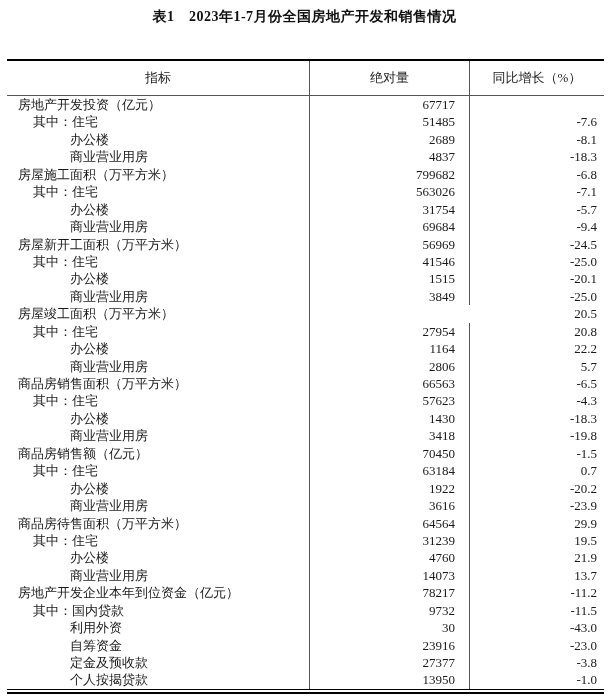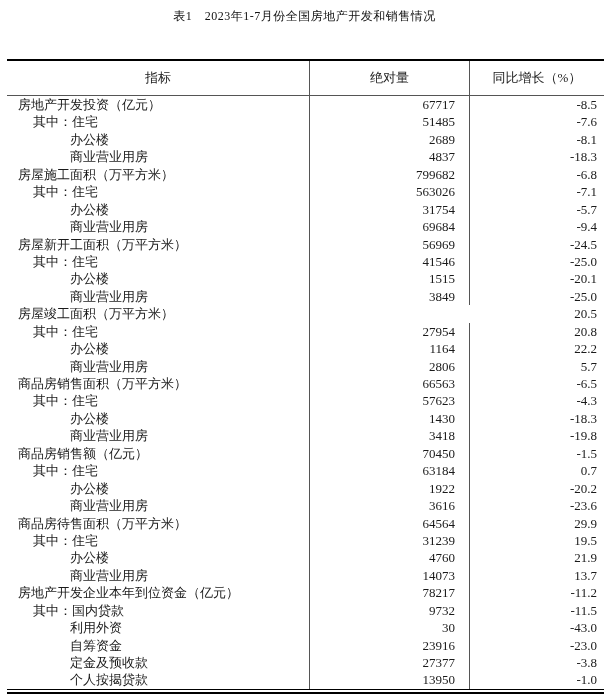--- a/index.html
+++ b/index.html
@@ -8,22 +8,22 @@
     background: #ffffff;
     font-family: "Liberation Serif", "DejaVu Serif", serif;
     color: #1a1a1a;
     overflow: hidden;
   }
   .page { position: relative; width: 609px; height: 700px; }
   .title {
     position: absolute;
     top: 8px; left: 0; width: 609px;
     text-align: center;
-    font-size: 12px;
-    font-weight: normal;
+    font-size: 14px;
+    font-weight: bold;
     letter-spacing: 0.5px;
     color: #111;
     white-space: pre;
   }
   .table-wrap {
     position: absolute;
     top: 59px; left: 7px;
     width: 597px;
     border-top: 2.5px solid #000;
     border-bottom: 2px solid #000;
@@ -67,21 +67,20 @@
   <div class="table-wrap">
     <div class="thead">
       <div class="cell c1">指标</div>
       <div class="cell c2">绝对量</div>
       <div class="cell c3">同比增长（%）</div>
     </div>
     <div class="tbody">
         <div class="trow">
     <div class="cell c1 indent-0">房地产开发投资（亿元）</div>
     <div class="cell c2">67717</div>
-    <div class="cell c3">-8.5</div>
   </div>
         <div class="trow">
     <div class="cell c1 indent-1">其中：住宅</div>
     <div class="cell c2">51485</div>
     <div class="cell c3">-7.6</div>
   </div>
         <div class="trow">
     <div class="cell c1 indent-2">办公楼</div>
     <div class="cell c2">2689</div>
     <div class="cell c3">-8.1</div>
@@ -181,21 +180,21 @@
     <div class="cell c3">0.7</div>
   </div>
         <div class="trow">
     <div class="cell c1 indent-2">办公楼</div>
     <div class="cell c2">1922</div>
     <div class="cell c3">-20.2</div>
   </div>
         <div class="trow">
     <div class="cell c1 indent-2">商业营业用房</div>
     <div class="cell c2">3616</div>
-    <div class="cell c3">-23.6</div>
+    <div class="cell c3">-23.9</div>
   </div>
         <div class="trow">
     <div class="cell c1 indent-0">商品房待售面积（万平方米）</div>
     <div class="cell c2">64564</div>
     <div class="cell c3">29.9</div>
   </div>
         <div class="trow">
     <div class="cell c1 indent-1">其中：住宅</div>
     <div class="cell c2">31239</div>
     <div class="cell c3">19.5</div>

